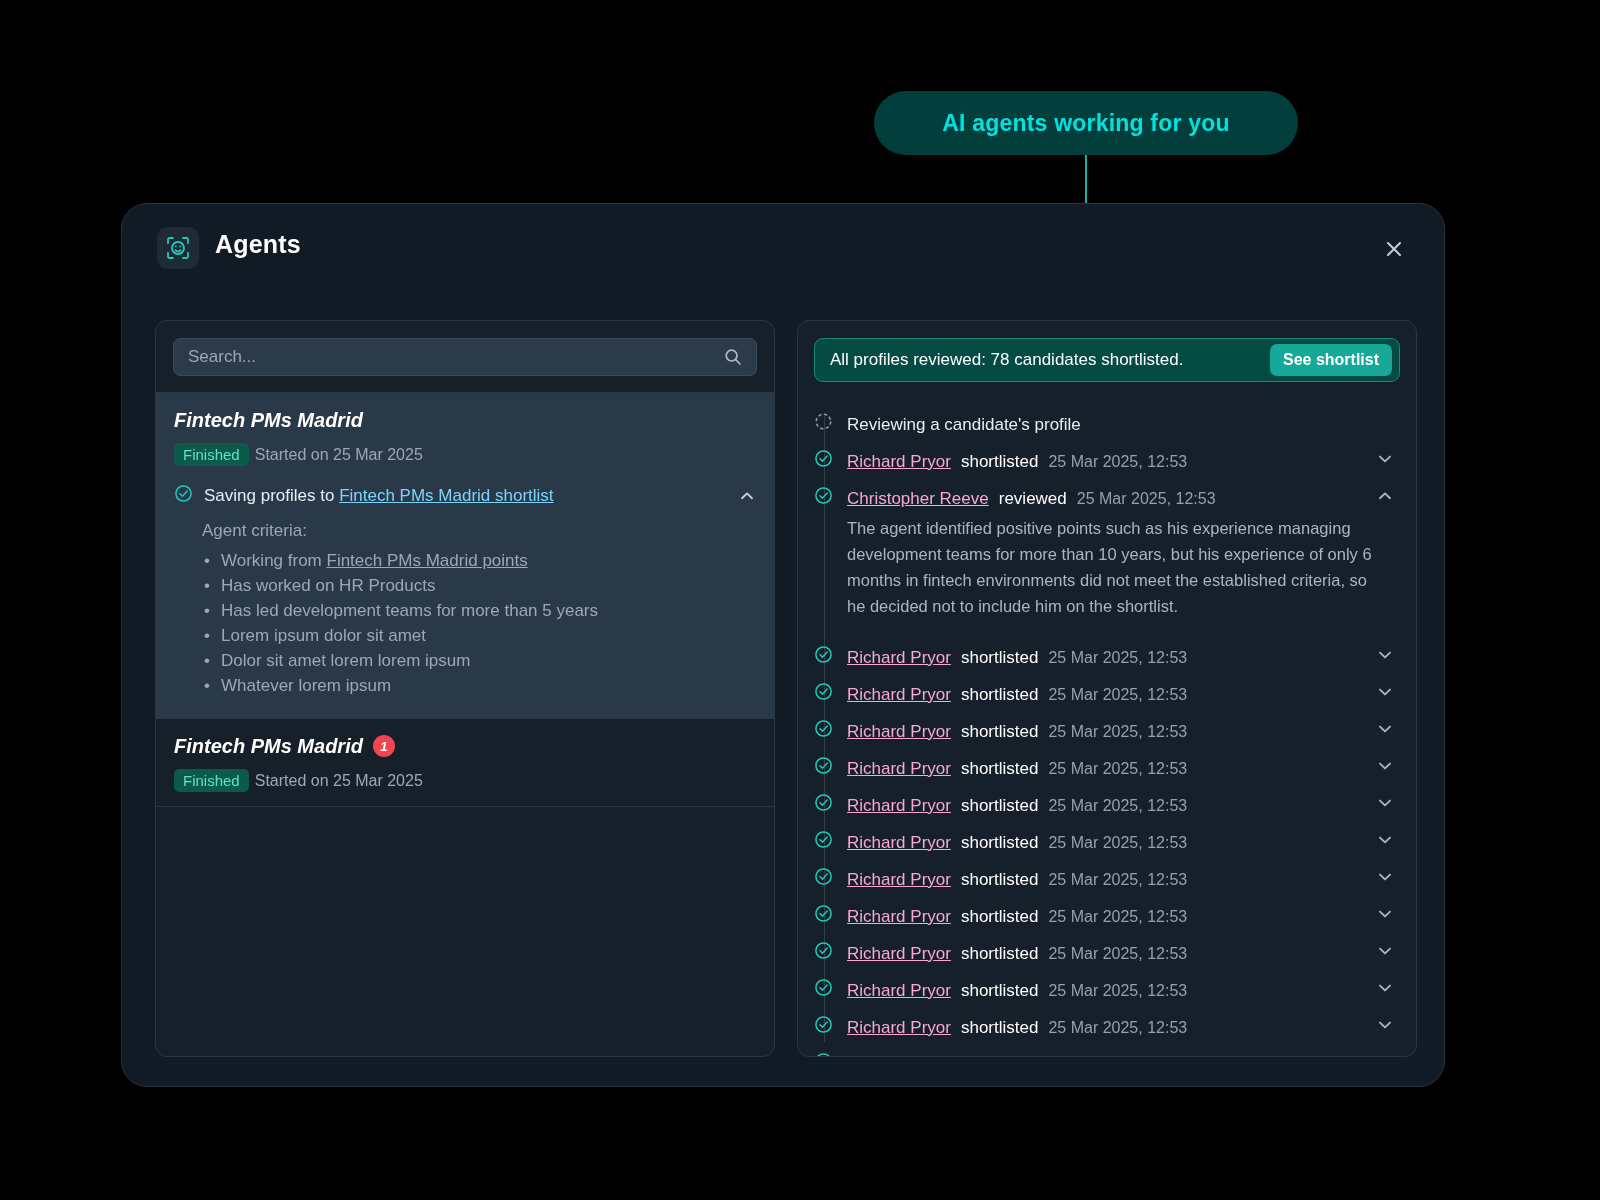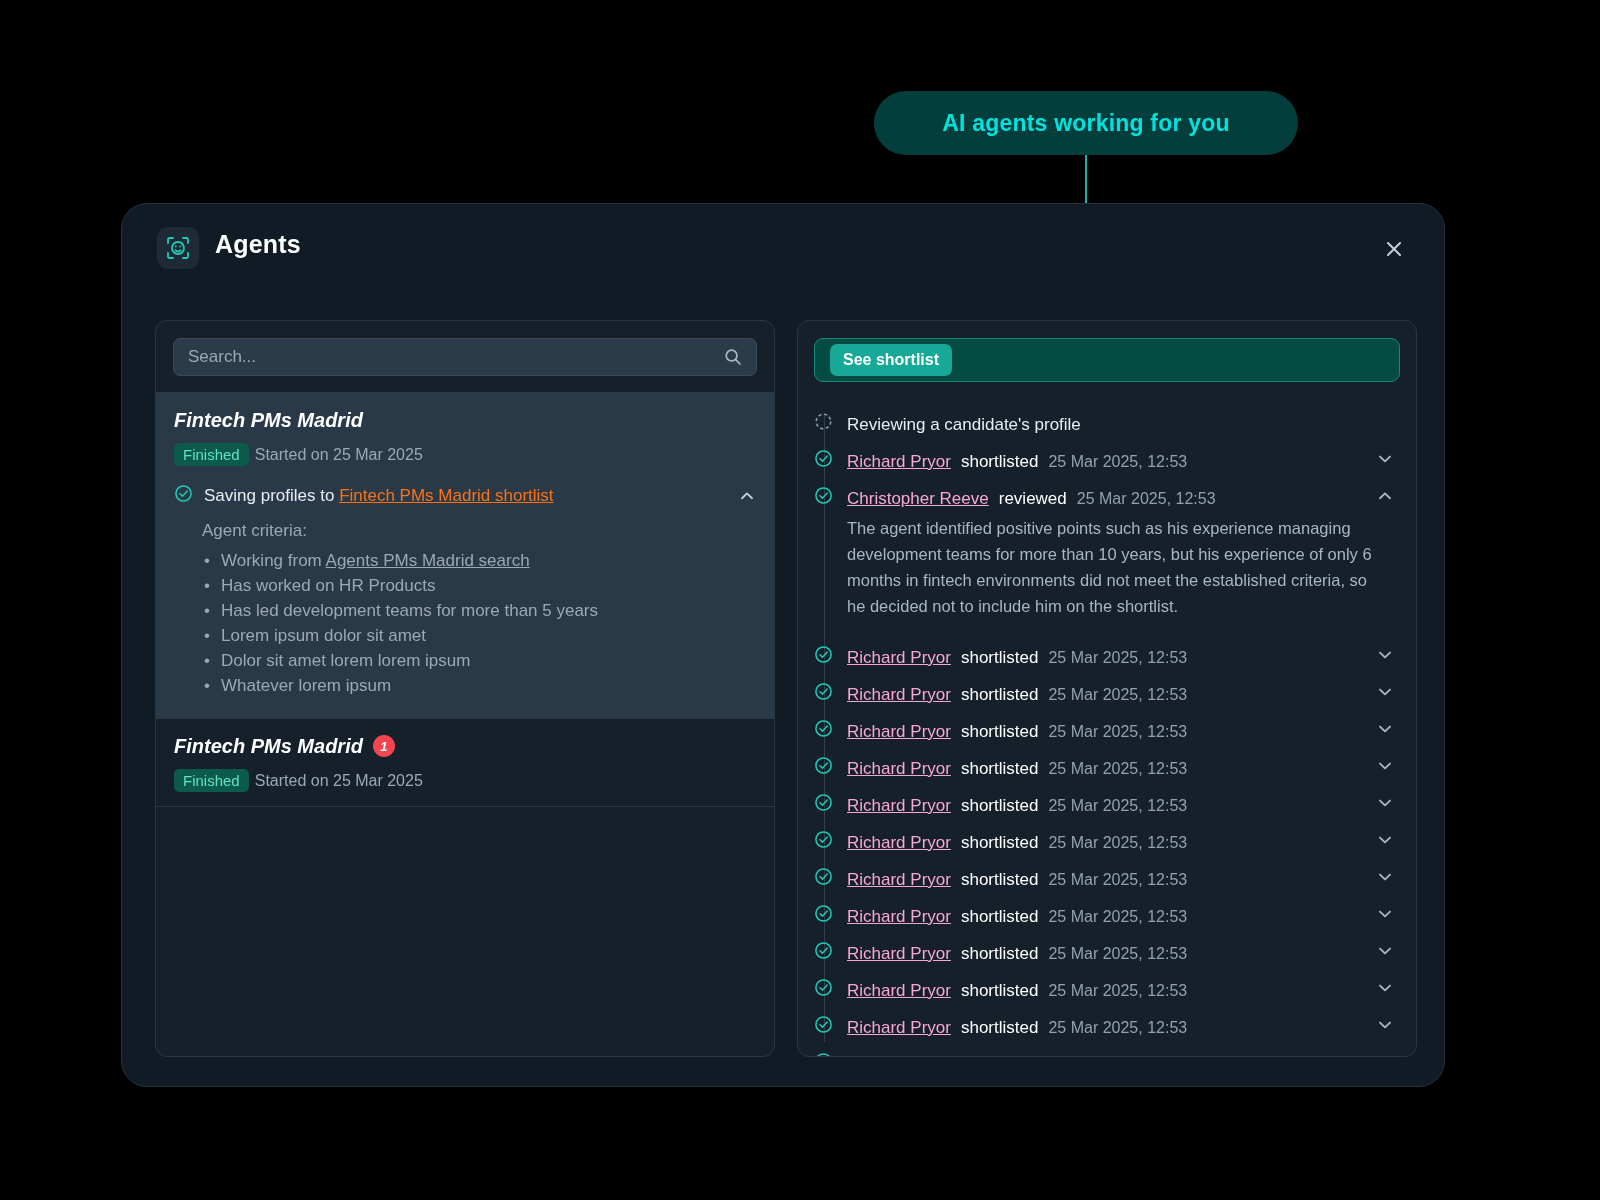--- a/index.html
+++ b/index.html
@@ -106,21 +106,21 @@
     background: #0B5A4A; color: #5FE3C0;
     font-size: 15px; padding: 3px 9px; border-radius: 5px;
   }
   .agent-started { color: #9BA9B4; font-size: 16px; }
 
   .agent-task {
     display: flex; align-items: flex-start; gap: 11px;
     padding: 4px 18px 0 18px; position: relative;
   }
   .task-text { color: #E6EDF3; font-size: 17px; line-height: 24px; flex: 1; }
-  .task-link { color: #f97316; text-decoration: underline; }
+  .task-link { color: #7dd3fc; text-decoration: underline; }
   .chevron-btn { cursor: pointer; padding-top: 3px; }
 
   .criteria { padding: 12px 18px 20px 46px; }
   .criteria-title { color: #9BA9B4; font-size: 17px; margin-bottom: 7px; }
   .criteria-list { list-style: none; }
   .criteria-list li {
     color: #9BA9B4; font-size: 17px; line-height: 25px;
     position: relative; padding-left: 19px;
   }
   .criteria-list li::before {
@@ -245,21 +245,21 @@
           <span class="task-text"><span>Saving profiles to </span><span class="task-link">Fintech PMs Madrid shortlist</span></span>
           <span class="chevron-btn">
             <svg width="18" height="18" viewBox="0 0 18 18" fill="none" stroke="#C3CED8" stroke-width="1.9" stroke-linecap="round" stroke-linejoin="round">
               <path d="M4 11.2L9 6.4l5 4.8"></path>
             </svg>
           </span>
         </div>
         <div class="criteria">
           <div class="criteria-title">Agent criteria:</div>
           <ul class="criteria-list">
-            <li><span>Working from </span><span class="criteria-link">Agents PMs Madrid search</span></li>
+            <li><span>Working from </span><span class="criteria-link">Fintech PMs Madrid points</span></li>
             <li><span>Has worked on HR Products</span></li>
             <li><span>Has led development teams for more than 5 years</span></li>
             <li><span>Lorem ipsum dolor sit amet</span></li>
             <li><span>Dolor sit amet lorem lorem ipsum</span></li>
             <li><span>Whatever lorem ipsum</span></li>
           </ul>
         </div>
       </div>
 
       <div class="agent-item">
@@ -272,20 +272,21 @@
             <span class="status-badge">Finished</span>
             <span class="agent-started">Started on 25 Mar 2025</span>
           </div>
         </div>
       </div>
       <div style="border-top:1px solid #2A3743;"></div>
     </div>
 
     <div class="right-panel">
       <div class="banner">
+        <span class="banner-text">All profiles reviewed: 78 candidates shortlisted.</span>
         <button class="see-shortlist-btn">See shortlist</button>
       </div>
 
       <div class="timeline">
         <div class="tl-rail"></div>
 
         <div class="tl-row">
           <span class="tl-icon">
             <svg width="19" height="19" viewBox="0 0 20 20" fill="none" stroke="#8C9AA6" stroke-width="1.7" stroke-dasharray="3.4 2.6">
               <circle cx="10" cy="10" r="7.6"></circle>

